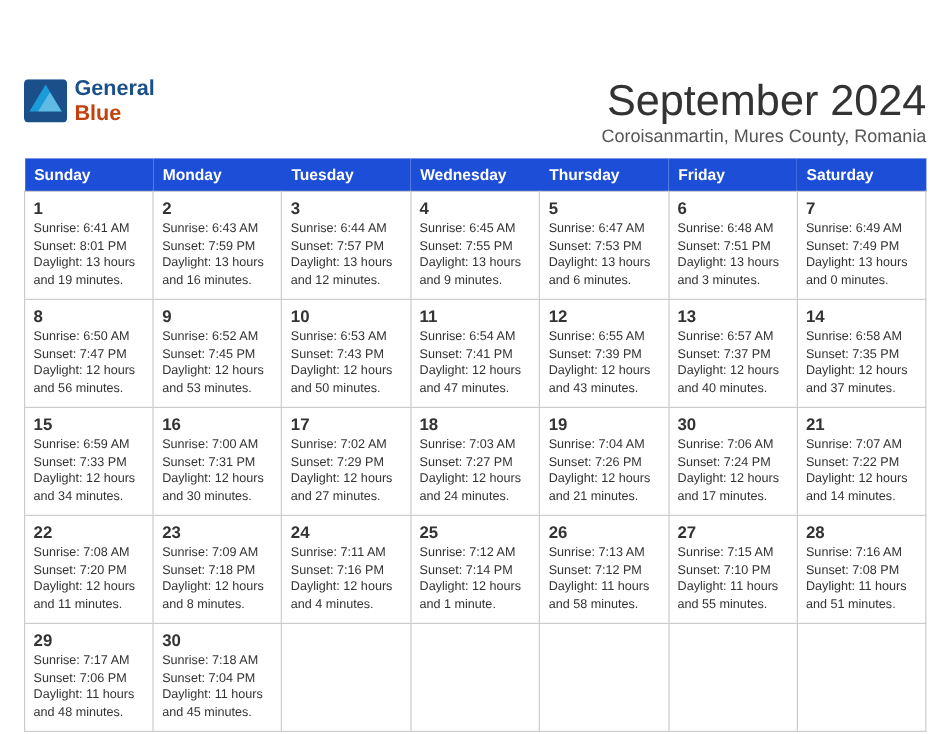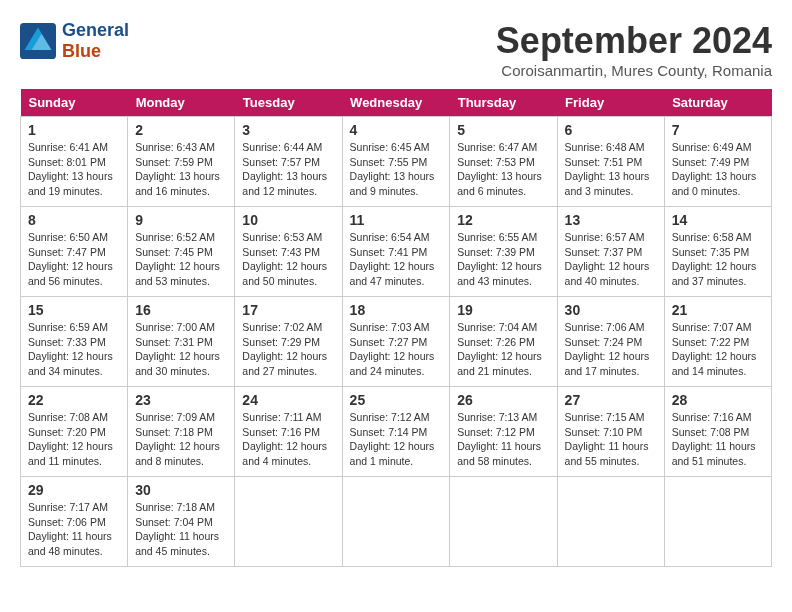--- a/index.html
+++ b/index.html
@@ -8,50 +8,51 @@
       background: #fff;
       width: 792px;
       min-height: 612px;
       padding: 20px;
     }
     .header-section {
       display: flex;
       justify-content: space-between;
       align-items: flex-start;
       margin-bottom: 10px;
+      margin-top: 43px;
     }
     .logo {
       display: flex;
       align-items: center;
       gap: 6px;
     }
     .logo-icon {
       width: 36px;
       height: 36px;
     }
     .title-block {
       text-align: right;
     }
     .month-title {
       font-size: 36px;
-      font-weight: bold;
+      font-weight: normal;
       color: #333;
     }
     .location-title {
       font-size: 15px;
       color: #555;
       text-align: right;
     }
     table {
       width: 100%;
       border-collapse: collapse;
       font-size: 11px;
     }
     th {
-      background-color: #be185d;
+      background-color: #1d4ed8;
       color: white;
       text-align: left;
       padding: 6px 8px;
       font-size: 13px;
       font-weight: bold;
     }
     td {
       border: 1px solid #ccc;
       vertical-align: top;
       padding: 5px 7px;

